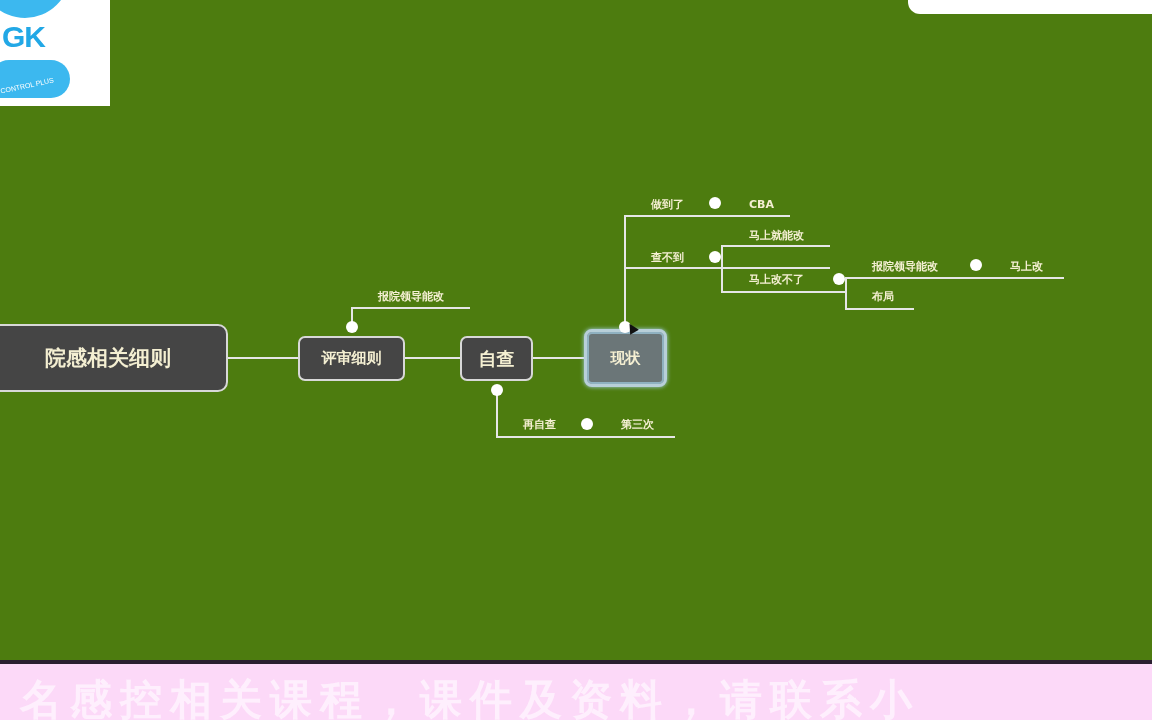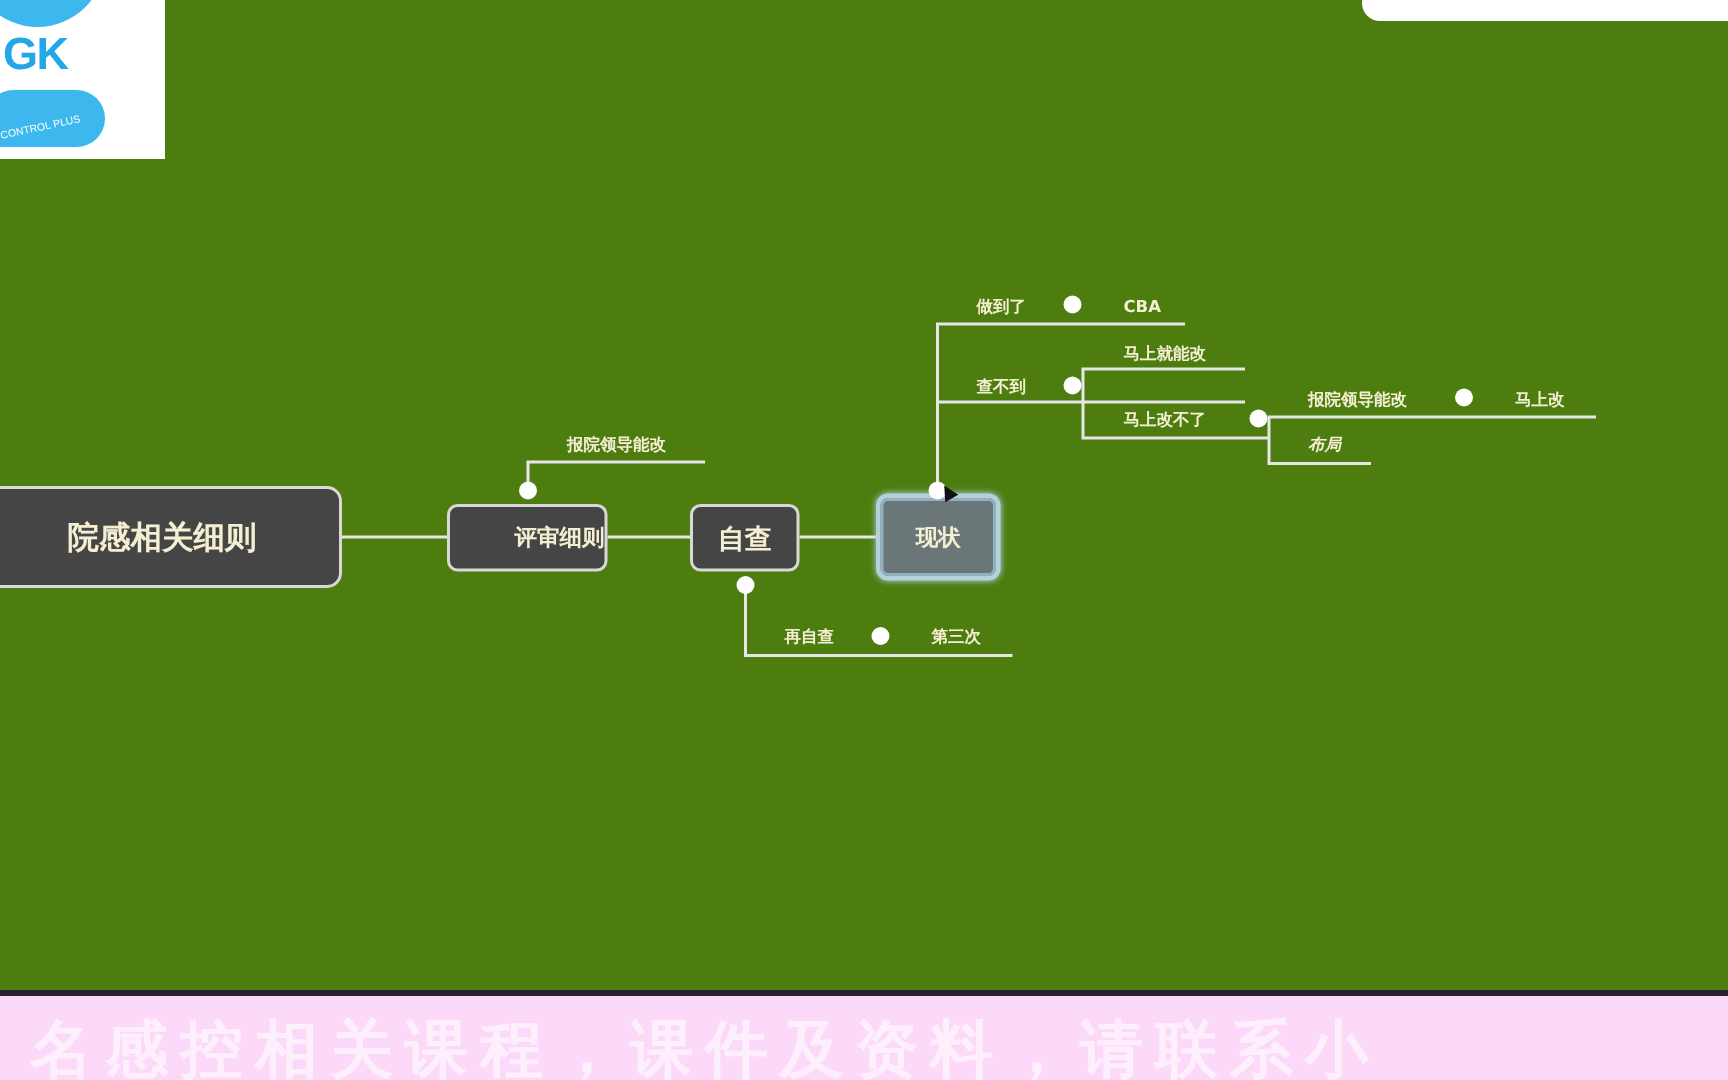--- a/index.html
+++ b/index.html
@@ -33,21 +33,21 @@
       position: absolute; left: 908px; top: -10px; width: 260px; height: 24px;
       background: #ffffff; border-radius: 0 0 0 12px;
     }
     svg.lines { position: absolute; left: 0; top: 0; }
     .node {
       position: absolute; box-sizing: border-box; border: 2px solid #d8d8d8;
       border-radius: 7px; color: #f4efd2; display: flex; align-items: center;
       justify-content: center; background: #454545; font-weight: bold;
     }
     .node-root { left: -12px; top: 324px; width: 240px; height: 68px; font-size: 21px; border-radius: 10px; }
-    .node-l1 { left: 298px; top: 336px; width: 107px; height: 45px; font-size: 15px; justify-content: flex-end; }
+    .node-l1 { left: 298px; top: 336px; width: 107px; height: 45px; font-size: 15px; }
     .node-l2 { left: 460px; top: 336px; width: 73px; height: 45px; font-size: 18px; }
     .node-sel {
       left: 584px; top: 329px; width: 83px; height: 58px; font-size: 15px;
       border: 3px solid #b8cfd9; background: #6b7678; border-radius: 8px;
       box-shadow: 0 0 0 2px #8fb1c1 inset, 0 0 4px #a9d3e6;
     }
     .label {
       position: absolute; font-size: 11px; color: #f4efd2; font-weight: bold;
       white-space: nowrap; line-height: 14px;
     }
@@ -137,18 +137,18 @@
   <div class="label" style="left:651px; top:251px;">查不到</div>
   <div class="dot" style="left:709px; top:251px;"></div>
 
   <div class="label" style="left:749px; top:229px;">马上就能改</div>
   <div class="label" style="left:749px; top:273px;">马上改不了</div>
   <div class="dot" style="left:833px; top:273px;"></div>
 
   <div class="label" style="left:872px; top:260px;">报院领导能改</div>
   <div class="dot" style="left:970px; top:259px;"></div>
   <div class="label" style="left:1010px; top:260px;">马上改</div>
-  <div class="label" style="left:872px; top:290px;font-style:italic;">布局</div>
+  <div class="label" style="left:872px; top:290px;">布局</div>
 </div>
 
 <div class="banner">
   <div class="banner-text">名感控相关课程，课件及资料，请联系小</div>
 </div>
 
 </body></html>

